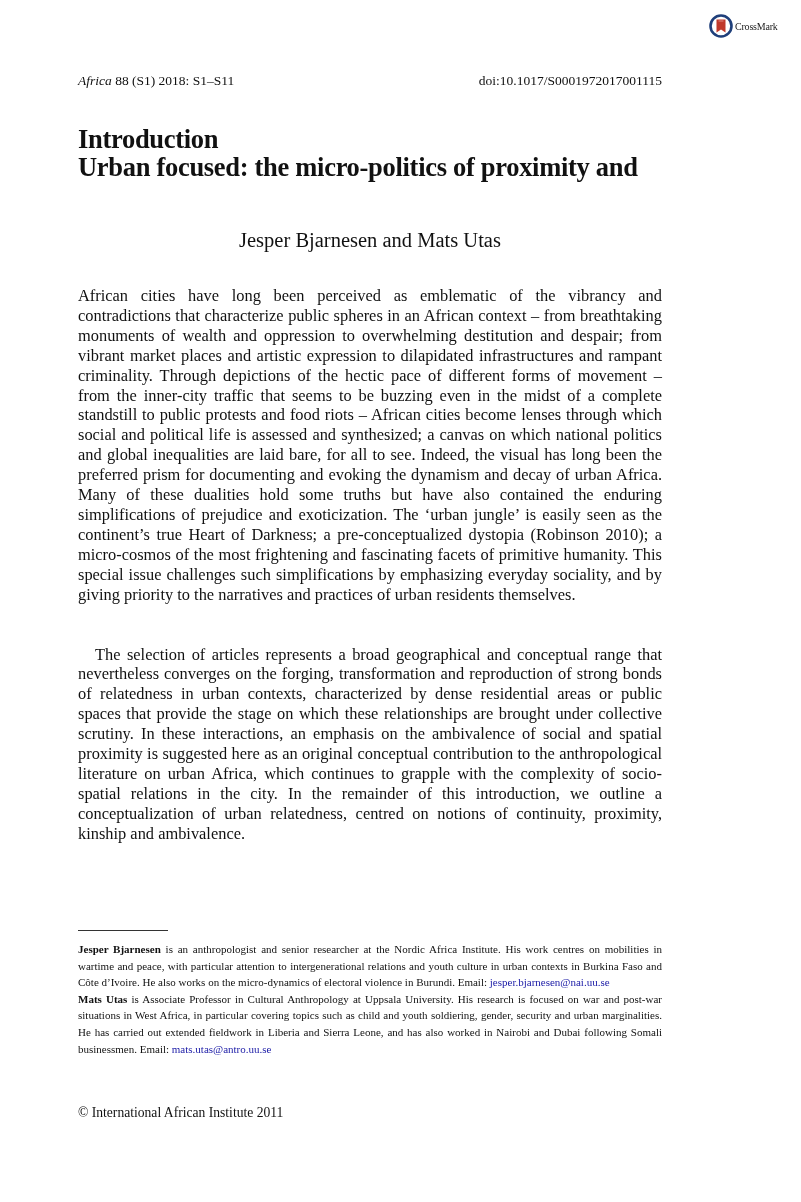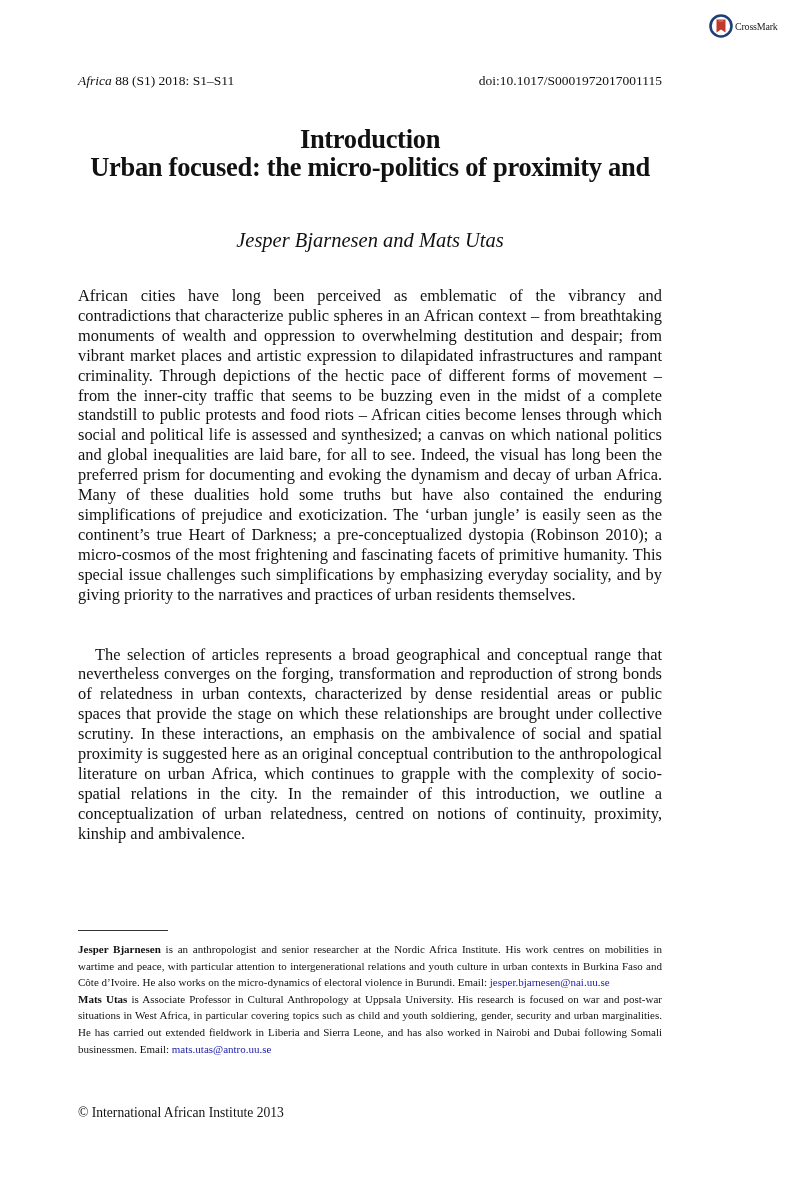--- a/index.html
+++ b/index.html
@@ -3,23 +3,23 @@
 <meta charset="utf-8">
 <style>
   html, body { margin: 0; padding: 0; background: #ffffff; }
   body { width: 801px; height: 1202px; position: relative; overflow: hidden;
          font-family: "Liberation Serif", "DejaVu Serif", serif; color: #111; }
   .crossmark { position: absolute; left: 709px; top: 14px; display: flex; align-items: center; }
   .crossmark svg { width: 24px; height: 24px; display: block; }
   .crossmark-label { font-size: 10px; margin-left: 2px; color: #222; letter-spacing: -0.2px; }
   .running-head { position: absolute; left: 78px; right: 139px; top: 73px; font-size: 13.5px; display: flex; justify-content: space-between; }
   .running-head .journal { font-style: italic; }
-  .title-block { position: absolute; left: 78px; width: 584px; top: 126px; text-align: center; }
+  .title-block { position: absolute; left: 78px; width: 584px; top: 126px; text-align: left; }
   .title-line { font-weight: bold; font-size: 26.5px; line-height: 27.5px; letter-spacing: -0.3px; }
-  .authors { position: absolute; left: 78px; width: 584px; top: 229px; text-align: center; font-style: italic; font-size: 20.5px; }
+  .authors { position: absolute; left: 78px; width: 584px; top: 229px; text-align: center; font-size: 20.5px; }
   .body-text { position: absolute; left: 78px; width: 584px; top: 286px; font-size: 16.4px; line-height: 19.9px; text-align: justify; }
   .body-text p { margin: 0; }
   .body-text p.indent { text-indent: 17px; margin-top: 40px; }
   .fn-rule { position: absolute; left: 78px; top: 930px; width: 90px; height: 0; border-top: 1px solid #333; }
   .footnotes { position: absolute; left: 78px; width: 584px; top: 941px; font-size: 11px; line-height: 16.6px; text-align: justify; }
   .footnotes p { margin: 0; }
   .footnotes b { font-weight: bold; }
   .email { color: #1a1aa6; text-decoration: none; }
   .copyright { position: absolute; left: 78px; top: 1105px; font-size: 13.6px; }
 </style>
@@ -52,13 +52,13 @@
   <p class="indent">The selection of articles represents a broad geographical and conceptual range that nevertheless converges on the forging, transformation and reproduction of strong bonds of relatedness in urban contexts, characterized by dense residential areas or public spaces that provide the stage on which these relationships are brought under collective scrutiny. In these interactions, an emphasis on the ambivalence of social and spatial proximity is suggested here as an original conceptual contribution to the anthropological literature on urban Africa, which continues to grapple with the complexity of socio-spatial relations in the city. In the remainder of this introduction, we outline a conceptualization of urban relatedness, centred on notions of continuity, proximity, kinship and ambivalence.</p>
 </div>
 
 <div class="fn-rule"></div>
 
 <div class="footnotes">
   <p><b>Jesper Bjarnesen</b><span> is an anthropologist and senior researcher at the Nordic Africa Institute. His work centres on mobilities in wartime and peace, with particular attention to intergenerational relations and youth culture in urban contexts in Burkina Faso and Côte d’Ivoire. He also works on the micro-dynamics of electoral violence in Burundi. Email: </span><a class="email" title="jesper.bjarnesen@nai.uu.se">jesper.bjarnesen@nai.uu.se</a></p>
   <p><b>Mats Utas</b><span> is Associate Professor in Cultural Anthropology at Uppsala University. His research is focused on war and post-war situations in West Africa, in particular covering topics such as child and youth soldiering, gender, security and urban marginalities. He has carried out extended fieldwork in Liberia and Sierra Leone, and has also worked in Nairobi and Dubai following Somali businessmen. Email: </span><a class="email" title="mats.utas@antro.uu.se">mats.utas@antro.uu.se</a></p>
 </div>
 
-<div class="copyright">© International African Institute 2013</div>
+<div class="copyright">© International African Institute 2011</div>
 
 </body></html>

